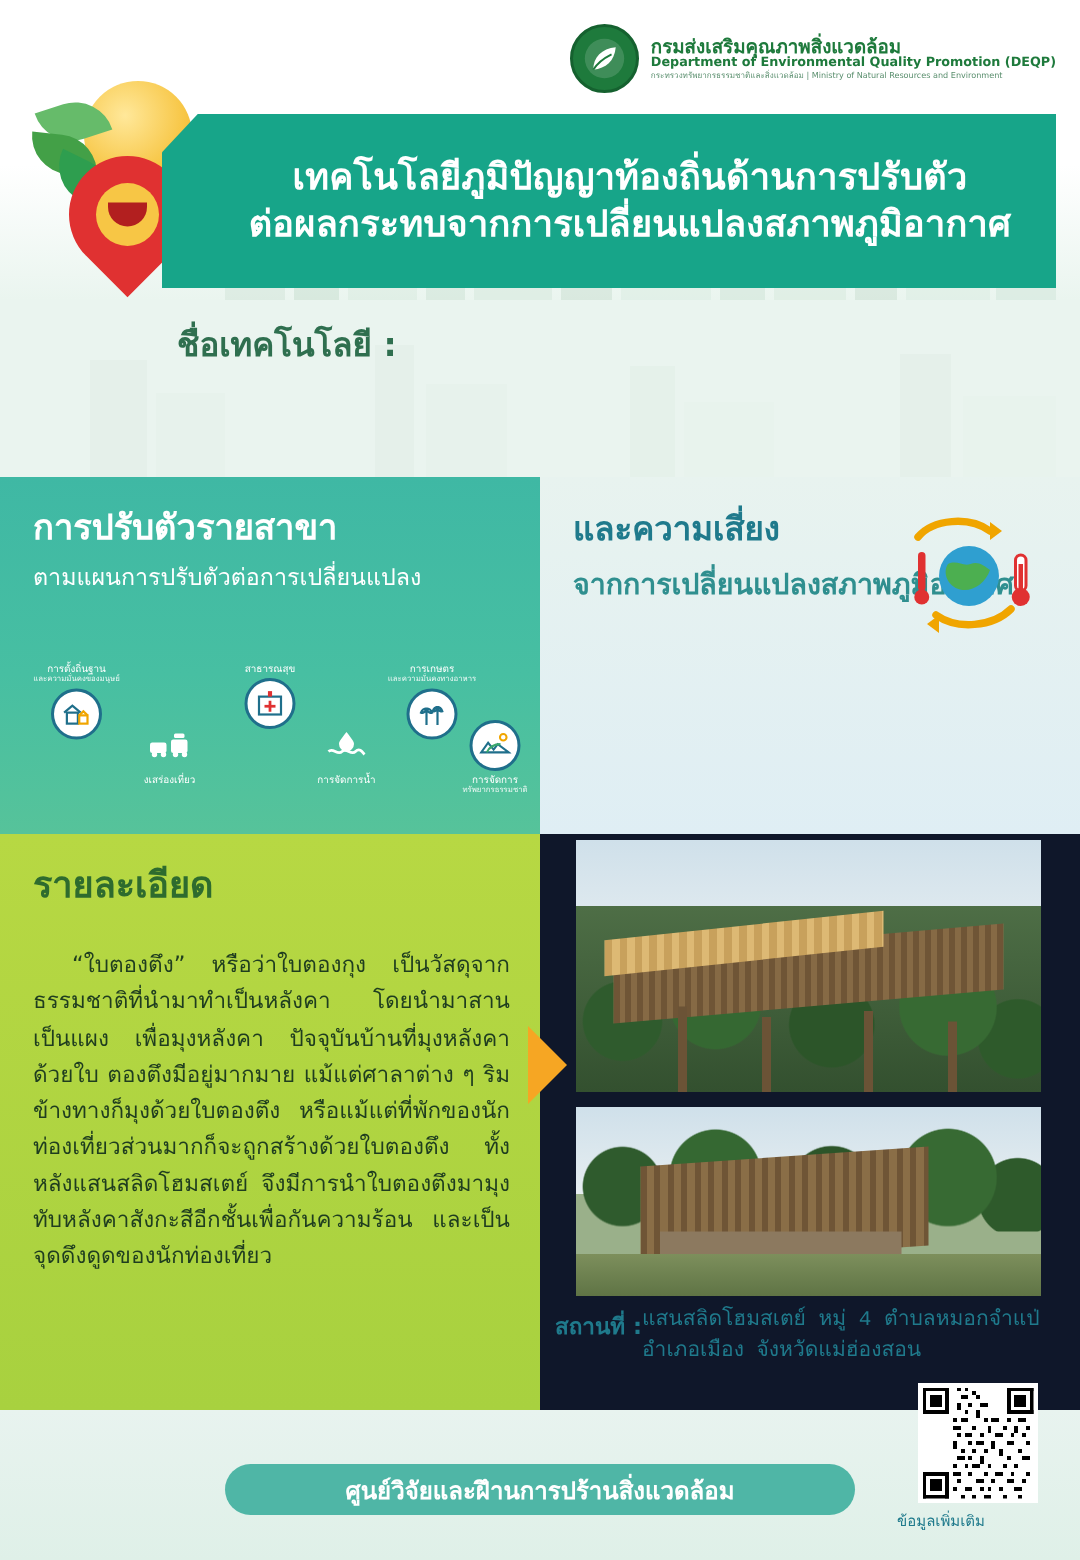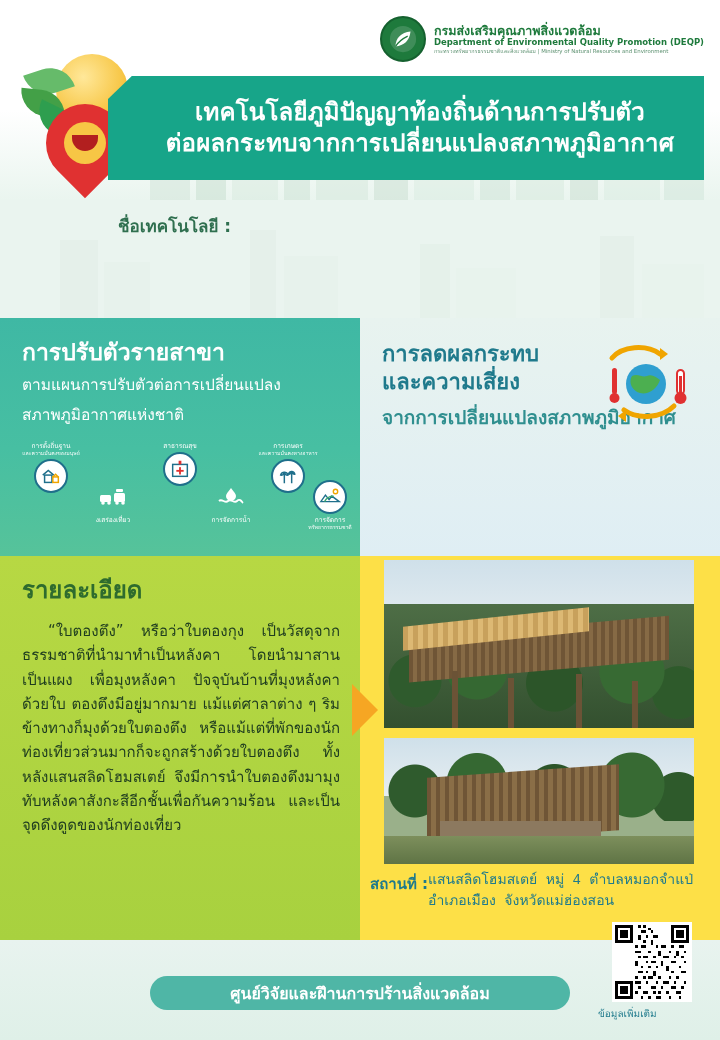--- a/index.html
+++ b/index.html
@@ -5,21 +5,21 @@
   * { box-sizing: border-box; margin: 0; padding: 0; }
   html, body {
     width: 720px; height: 1040px;
     font-family: "DejaVu Sans", "Liberation Sans", sans-serif;
     background: #ffffff;
     overflow: hidden;
   }
   #poster {
     position: relative;
     width: 720px; height: 1040px;
-    background: #fde047;
+    background: #0f172a;
   }
 
   
   .topband {
     position: absolute; left: 0; top: 0; width: 720px; height: 200px;
     background: linear-gradient(180deg,#ffffff 0%, #ffffff 55%, #eaf5ef 100%);
     overflow: hidden;
   }
   .skyline {
     position: absolute; left: 0; bottom: 0; width: 720px; height: 120px;
@@ -75,42 +75,42 @@
     background: #f7c645;
     display: flex; align-items: center; justify-content: center;
   }
   .pin-inner .cup {
     width: 26px; height: 16px; background: #b21f1f;
     border-radius: 0 0 14px 14px;
   }
 
   
   .ribbon {
-    position: absolute; left: 108px; top: 76px; width: 596px; height: 104px;
+    position: absolute; left: 108px; top: 76px; width: 596px; height: 116px;
     background: #17a589;
     clip-path: polygon(4% 0, 100% 0, 100% 100%, 0 100%, 0 22%);
     display: flex; flex-direction: column; justify-content: center;
     padding: 6px 18px 6px 46px;
   }
   .ribbon .t {
     color: #ffffff; font-size: 24px; font-weight: bold; line-height: 1.28;
     letter-spacing: .2px; text-align: center;
   }
 
   
   .namezone {
     position: absolute; left: 0; top: 200px; width: 720px; height: 118px;
     background: #eaf4ef;
   }
   .namezone .skyline2 {
     position: absolute; left: 0; top: 0; width: 720px; height: 118px; opacity: .35;
   }
   .label-name {
     position: absolute; left: 118px; top: 12px;
-    font-size: 17px; color: #2f6f4f; font-weight: bold;
+    font-size: 22px; color: #2f6f4f; font-weight: bold;
   }
   .tech-name {
     position: absolute; left: 0; top: 52px; width: 720px;
     text-align: center; font-size: 23px; font-weight: bold; color: #14695a;
   }
 
   
   .panel-left {
     position: absolute; left: 0; top: 318px; width: 360px; height: 238px;
     background: linear-gradient(180deg,#3fb8a4 0%, #47bfa2 55%, #56c39a 100%);
@@ -160,21 +160,21 @@
     color: #1f7a8c; font-size: 17px; font-weight: bold;
   }
 
   
   .details {
     position: absolute; left: 0; top: 556px; width: 360px; height: 384px;
     background: linear-gradient(180deg,#b7d843 0%, #a8d13f 100%);
     padding: 14px 20px 0 22px;
   }
   .details h2 {
-    color: #2e6b2e; font-size: 24px; font-weight: bold; margin-bottom: 10px;
+    color: #2e6b2e; font-size: 24px; font-weight: bold; margin-bottom: 22px;
   }
   .details p {
     color: #1f3d1f; font-size: 15px; line-height: 1.62; text-indent: 26px;
     text-align: justify;
   }
   .arrow {
     position: absolute; left: 352px; top: 684px;
     width: 0; height: 0;
     border-top: 26px solid transparent;
     border-bottom: 26px solid transparent;
@@ -325,21 +325,20 @@
       <rect x="456" y="68" width="60" height="50" fill="#e6f2ea"></rect>
       <rect x="600" y="36" width="34" height="82" fill="#dcebe2"></rect>
       <rect x="642" y="64" width="62" height="54" fill="#e6f2ea"></rect>
     </svg>
     <div class="label-name">ชื่อเทคโนโลยี :</div>
   </div>
 
   <div class="panel-left">
     <h2>การปรับตัวรายสาขา</h2>
     <p>ตามแผนการปรับตัวต่อการเปลี่ยนแปลง</p>
-    <p>สภาพภูมิอากาศแห่งชาติ</p>
 
     <div class="icon-row">
 
       <div class="icon-grp" style="left:2px; top:0; width:78px;">
         <div class="icon-cap">การตั้งถิ่นฐาน</div>
         <div class="icon-cap sub">และความมั่นคงของมนุษย์</div>
         <div class="ic-circle">
           <svg viewBox="0 0 24 24" fill="none" stroke="#f0a500" stroke-width="1.6">
             <path d="M3 11l6-5 6 5" stroke="#1f6f8b"></path>
             <rect x="5" y="11" width="8" height="8" stroke="#1f6f8b"></rect>
@@ -407,21 +406,20 @@
           </svg>
         </div>
         <div class="icon-cap">การจัดการ</div>
         <div class="icon-cap sub">ทรัพยากรธรรมชาติ</div>
       </div>
 
     </div>
   </div>
 
   <div class="panel-right">
-    <h2>การลดผลกระทบ</h2>
     <h2>และความเสี่ยง</h2>
     <h3>จากการเปลี่ยนแปลงสภาพภูมิอากาศ</h3>
 
     <svg class="globe-ico" viewBox="0 0 96 86">
       <path d="M14 16c10-12 34-14 48-4" stroke="#f0a500" stroke-width="5" fill="none" stroke-linecap="round"></path>
       <path d="M62 6l8 6-8 6" fill="#f0a500"></path>
       <path d="M76 64c-12 12-36 14-50 4" stroke="#f0a500" stroke-width="5" fill="none" stroke-linecap="round"></path>
       <path d="M28 80l-8-6 8-6" fill="#f0a500"></path>
       <circle cx="48" cy="42" r="20" fill="#2f9fd0"></circle>
       <path d="M34 34c6-3 10 2 15 0s9 1 13 4c-3 9-12 15-20 13s-12-11-8-17z" fill="#4caf50"></path>

